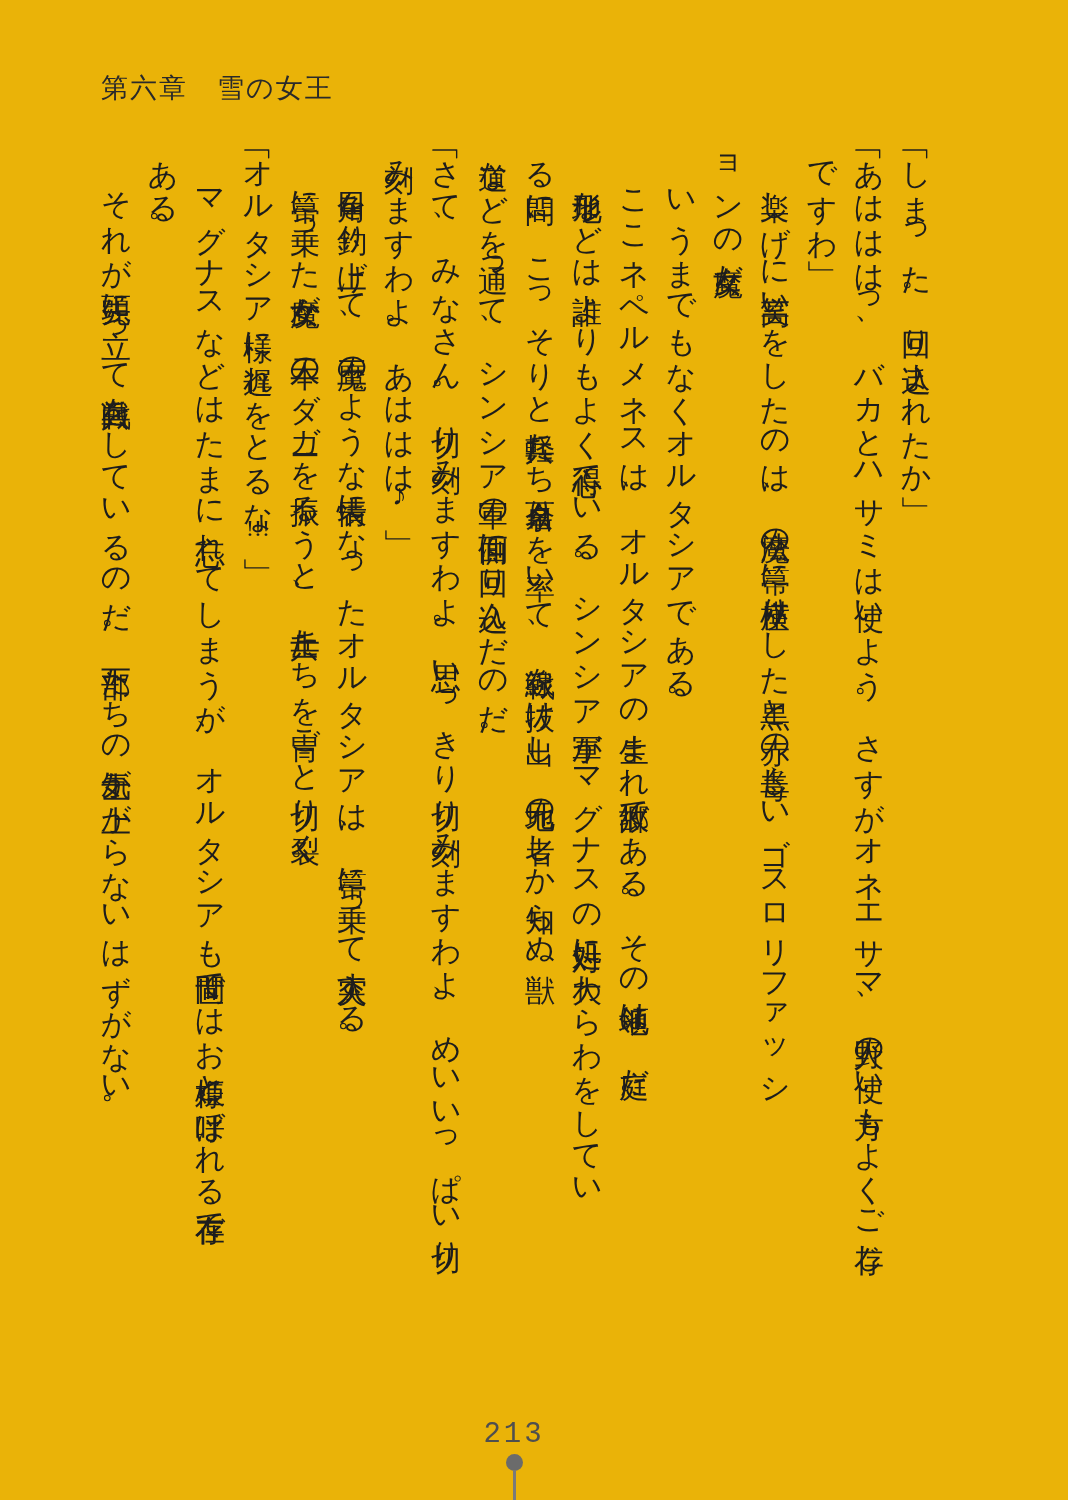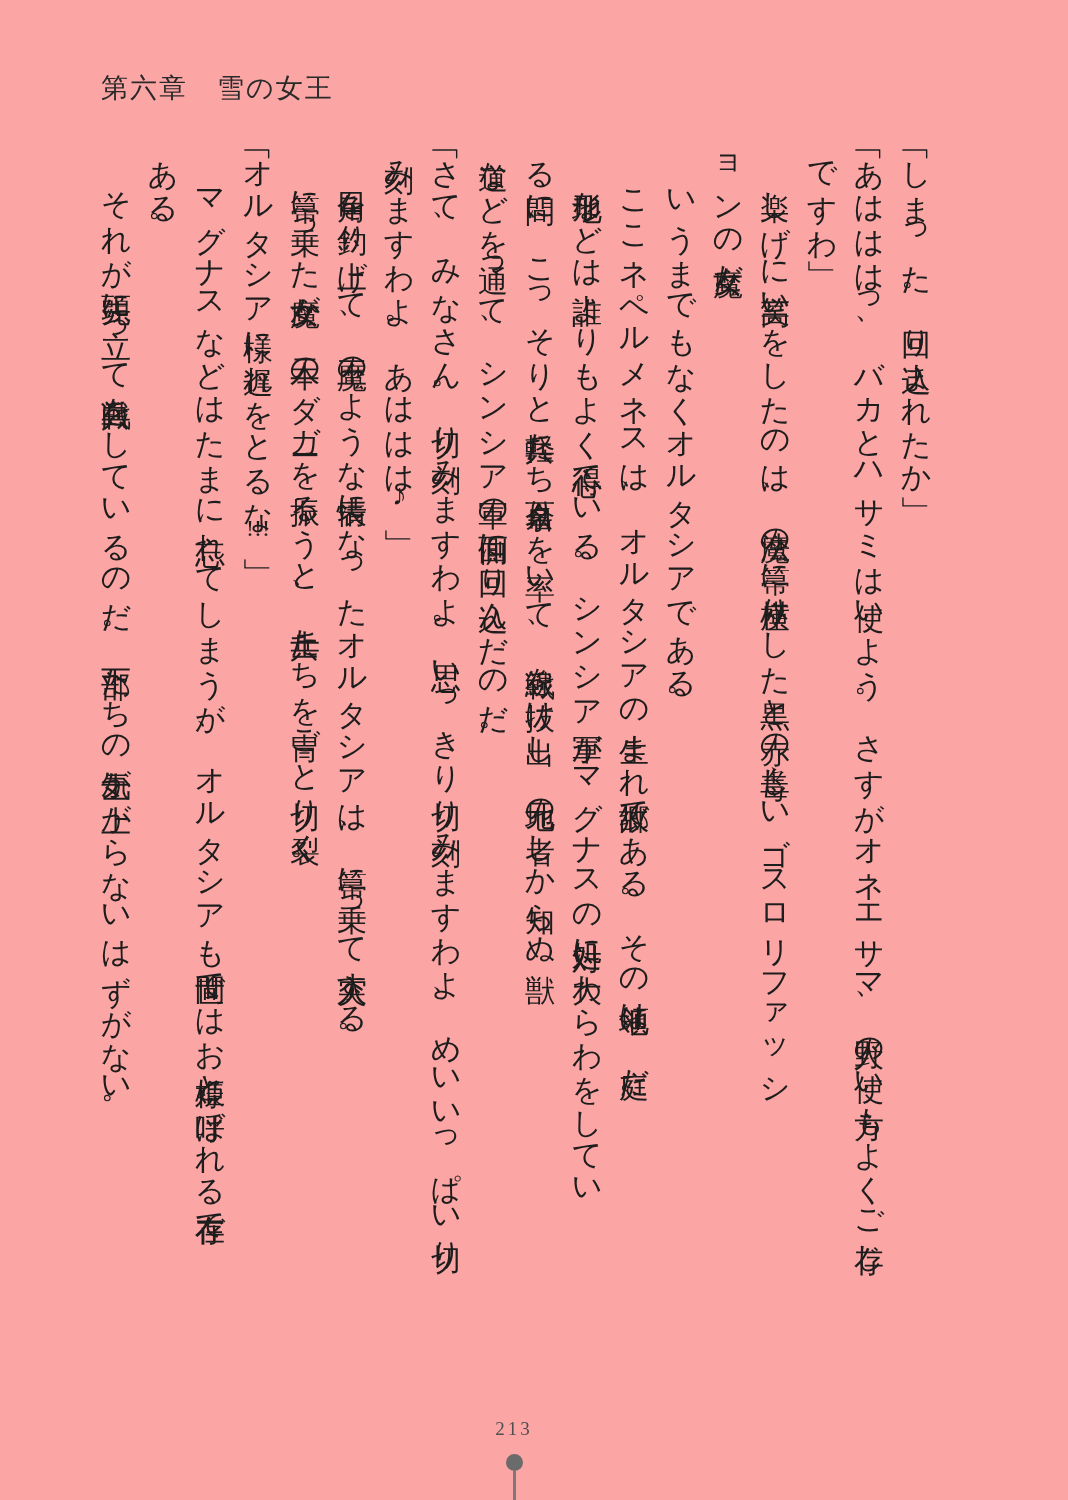--- a/index.html
+++ b/index.html
@@ -5,21 +5,21 @@
   html, body {
     margin: 0;
     padding: 0;
     background: #e8e8e8;
   }
   .page {
     position: relative;
     width: 1068px;
     height: 1500px;
     margin: 0 auto;
-    background: #fca5a5;
+    background: #eab308;
     overflow: hidden;
     font-family: "Liberation Serif", "DejaVu Serif", serif;
   }
   .chapter-header {
     position: absolute;
     left: 101px;
     top: 70px;
     font-size: 27px;
     letter-spacing: 2px;
     color: #2a2a2a;
@@ -55,24 +55,24 @@
     right: 0;
     top: 1418px;
     height: 82px;
   }
   .page-number {
     position: absolute;
     left: 0;
     width: 1028px; 
     text-align: center;
     top: 0;
-    font-size: 19px;
+    font-size: 29px;
     letter-spacing: 3px;
     color: #4f4f4f;
-    font-family: Liberation Serif, serif;
+    font-family: Liberation Mono, monospace;
   }
   .page-marker-dot {
     position: absolute;
     left: 506px;
     top: 36px;
     width: 17px;
     height: 17px;
     border-radius: 50%;
     background: #6b6b6b;
   }

